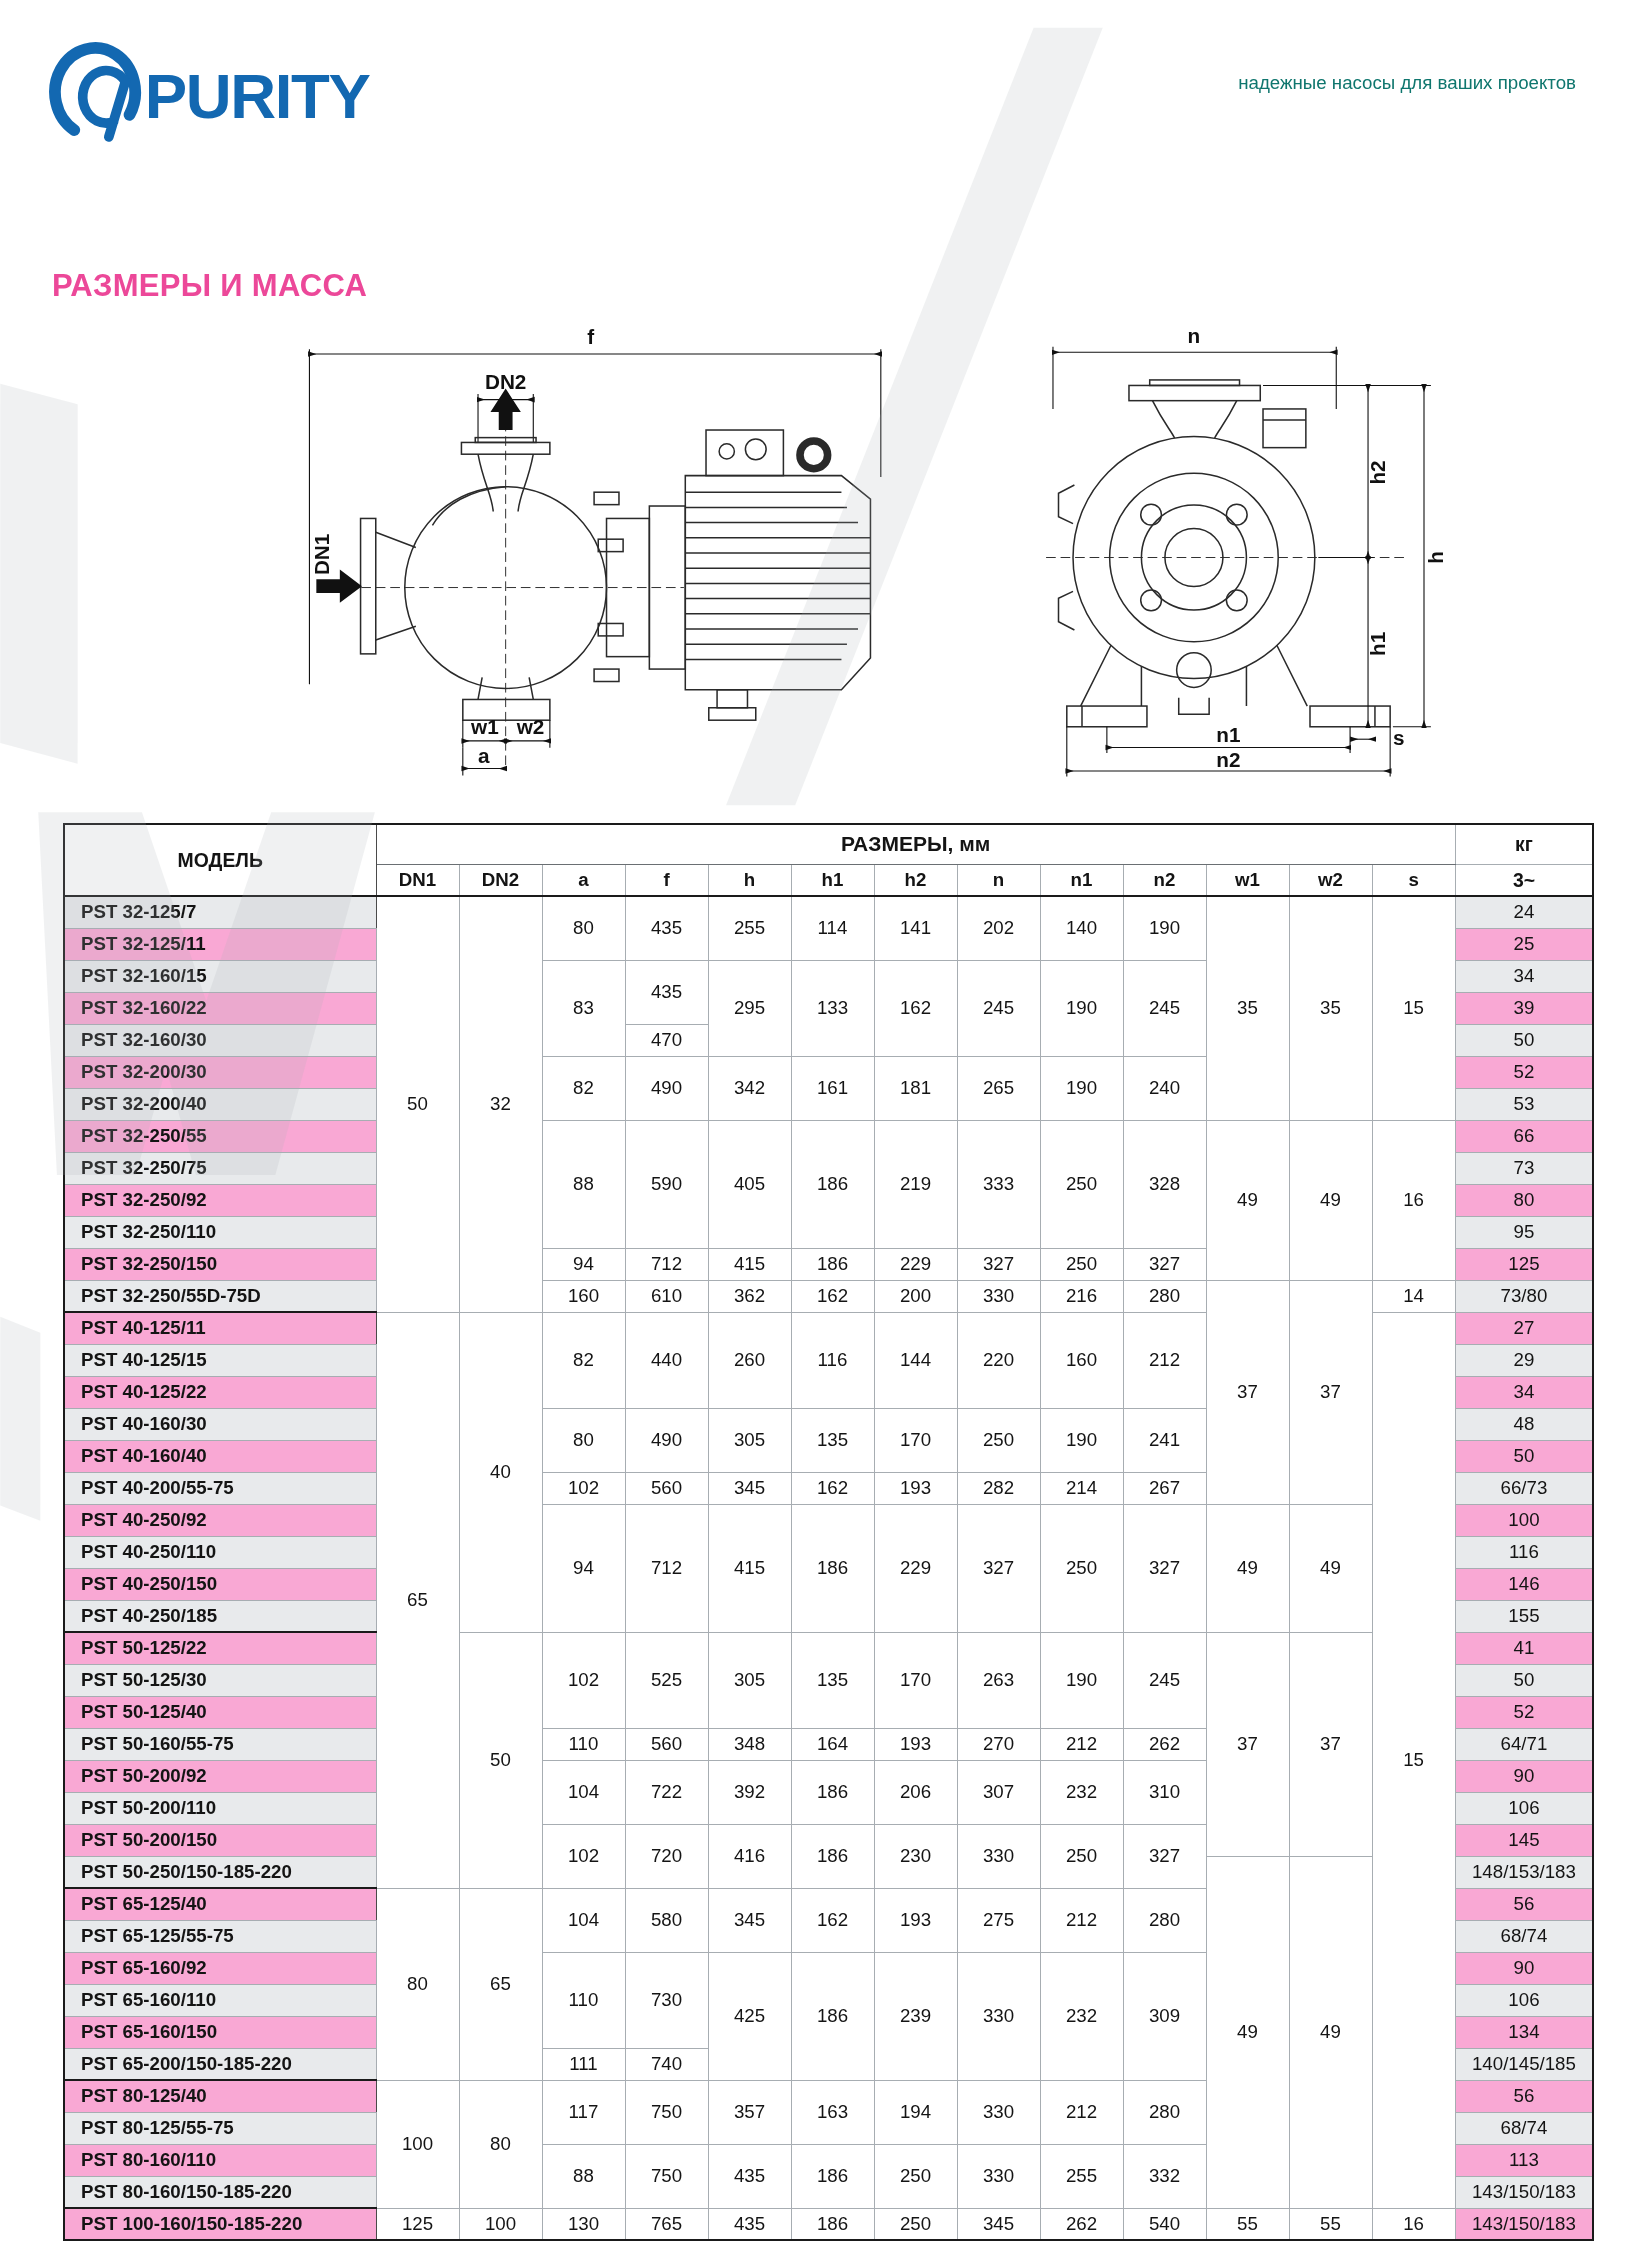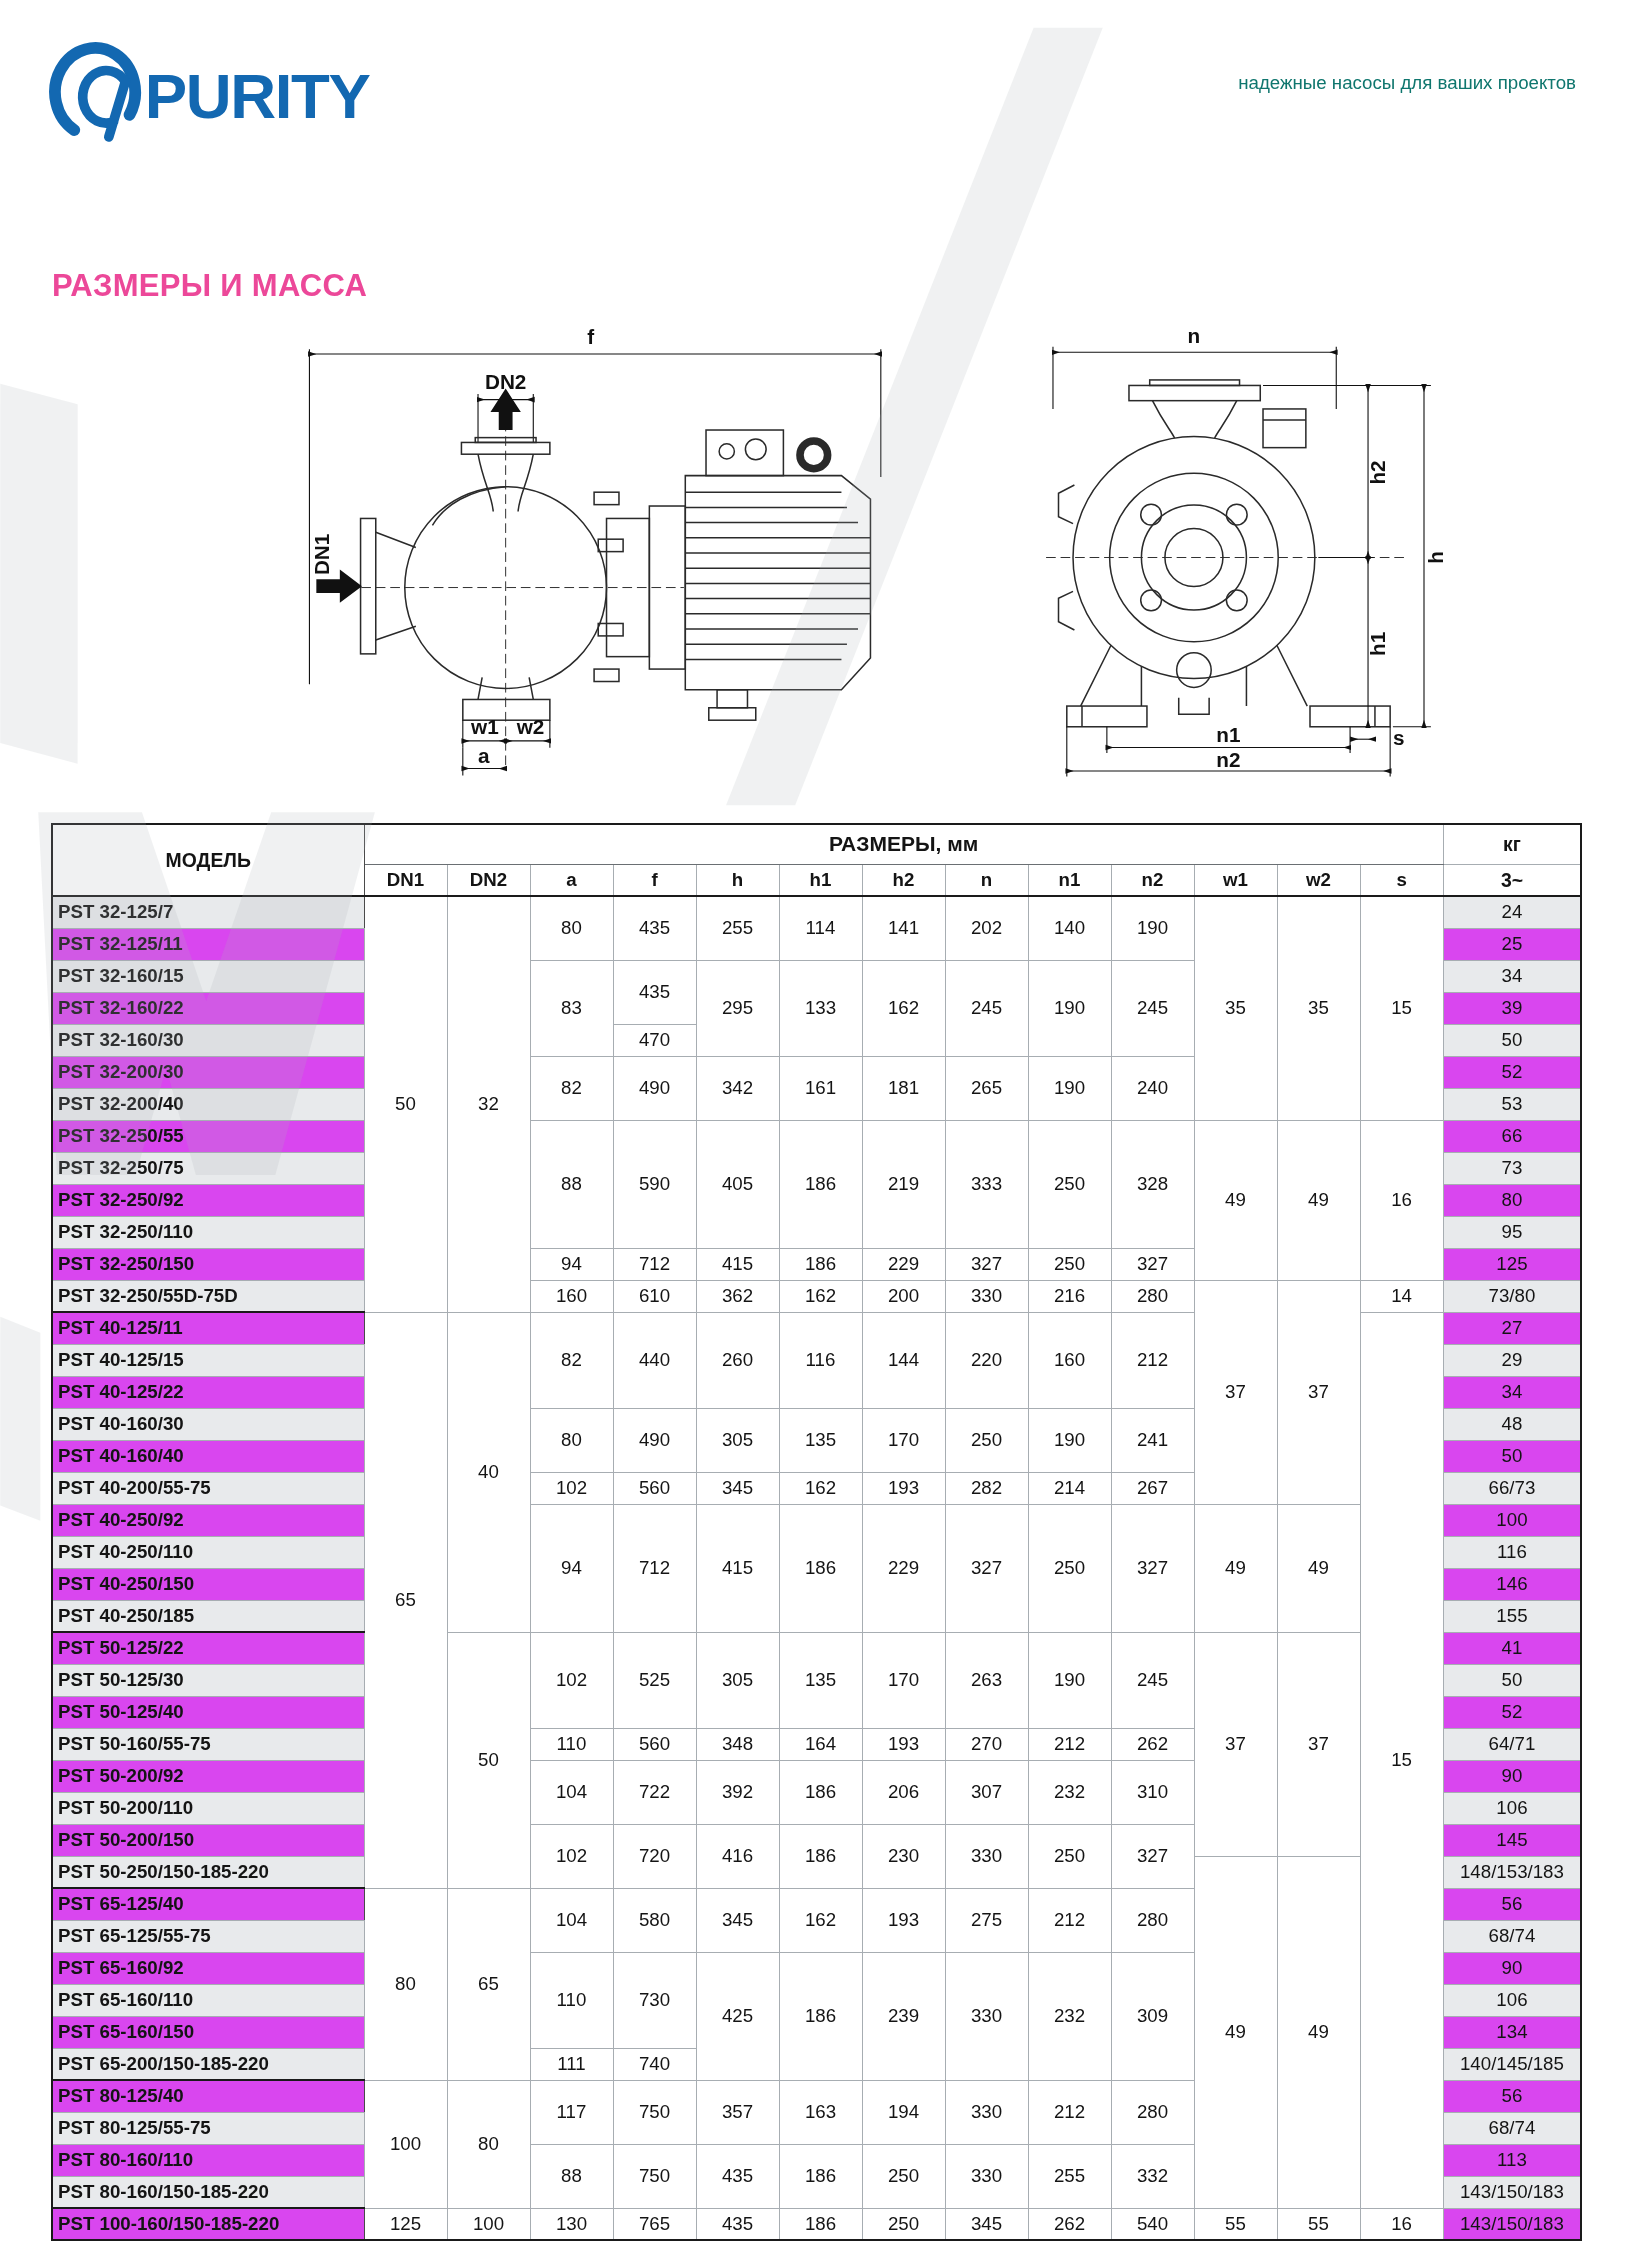--- a/index.html
+++ b/index.html
@@ -11,30 +11,30 @@
   
   #logo{left:48px;top:33px;z-index:2;}
   #slogan{right:53px;top:72px;z-index:2;font-size:18.7px;color:#0f766e;}
   #title{left:52px;top:268px;z-index:2;font-size:31px;font-weight:bold;color:#ec4899;letter-spacing:0.3px;}
   
   #side-view{left:297px;top:311px;z-index:2;}
   #front-view{left:1006px;top:319px;z-index:2;}
   svg text{font-family:"Liberation Sans", sans-serif;font-weight:bold;fill:#111;}
   
   #table-wrap{left:51px;top:823px;z-index:1;}
-  table{border-collapse:collapse;table-layout:fixed;width:1529px;border:2.8px solid #1a1a1a;background:#d946ef;}
+  table{border-collapse:collapse;table-layout:fixed;width:1529px;border:2.8px solid #1a1a1a;background:#f9a8d4;margin-left:12px;}
   th,td{border:0.7px solid #a7adb2;text-align:center;vertical-align:middle;
         font-size:18.7px;line-height:1.05;padding:0;overflow:hidden;white-space:nowrap;}
   thead tr.hr1{height:40px;}
   thead tr.hr2{height:32px;}
   tbody tr{height:32px;}
   thead th{font-weight:bold;background:#fff;}
   th.group-h{border-bottom:1.4px solid #6a6f73;font-size:21px;}
   thead .hbottom{border-bottom:2.8px solid #1a1a1a;}
-  td.model{text-align:left;padding-left:5px;font-weight:bold;border-right:1.4px solid #4a4a4a;font-size:18.7px;}
+  td.model{text-align:left;padding-left:16px;font-weight:bold;border-right:1.4px solid #4a4a4a;font-size:18.7px;}
   th.model-h{border-right:1.4px solid #4a4a4a;font-size:19.4px;}
   td.kg{font-weight:normal;border-left:1.4px solid #4a4a4a;}
   th.kg-h{border-left:1.4px solid #4a4a4a;font-size:19.4px;}
   td.num{background:#fff;}
   .alt{background:#e8eaec;}
   td.sec-end{border-bottom:2.8px solid #1a1a1a;}
 </style>
 </head>
 <body>
 

